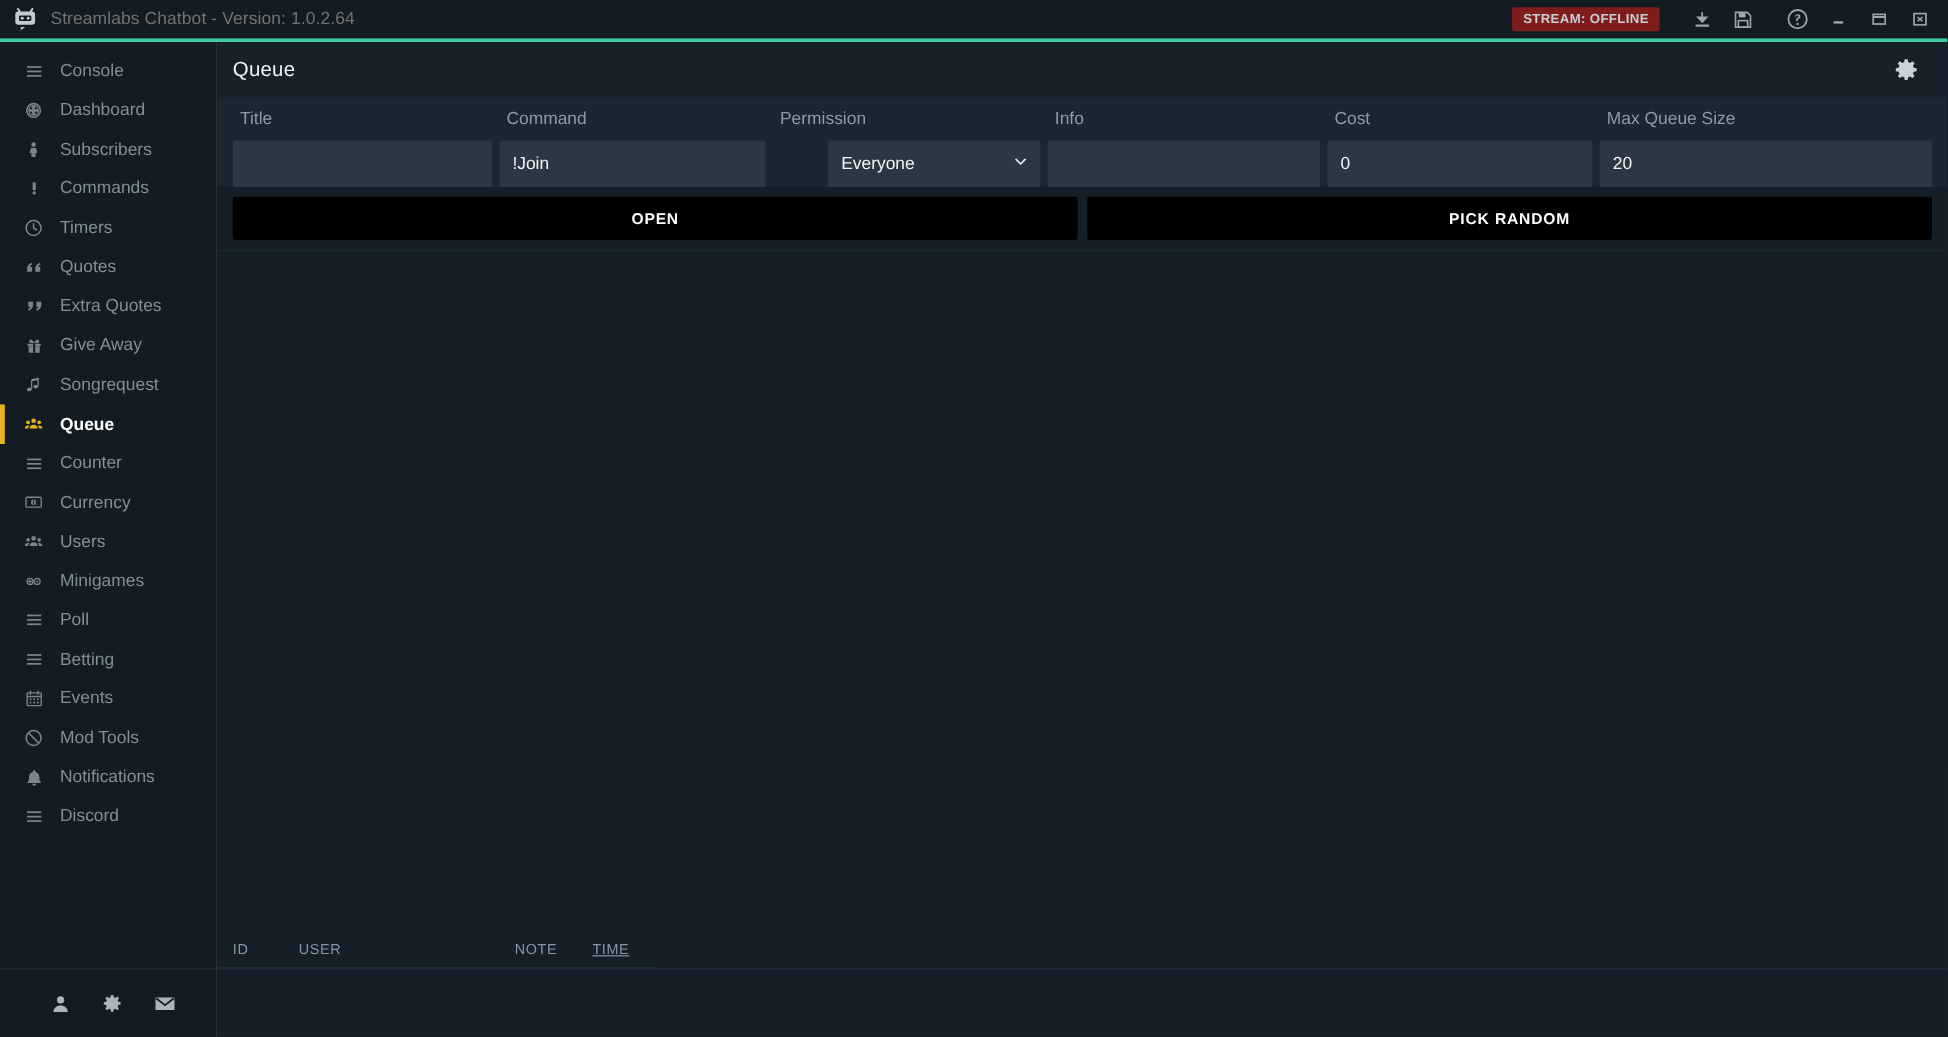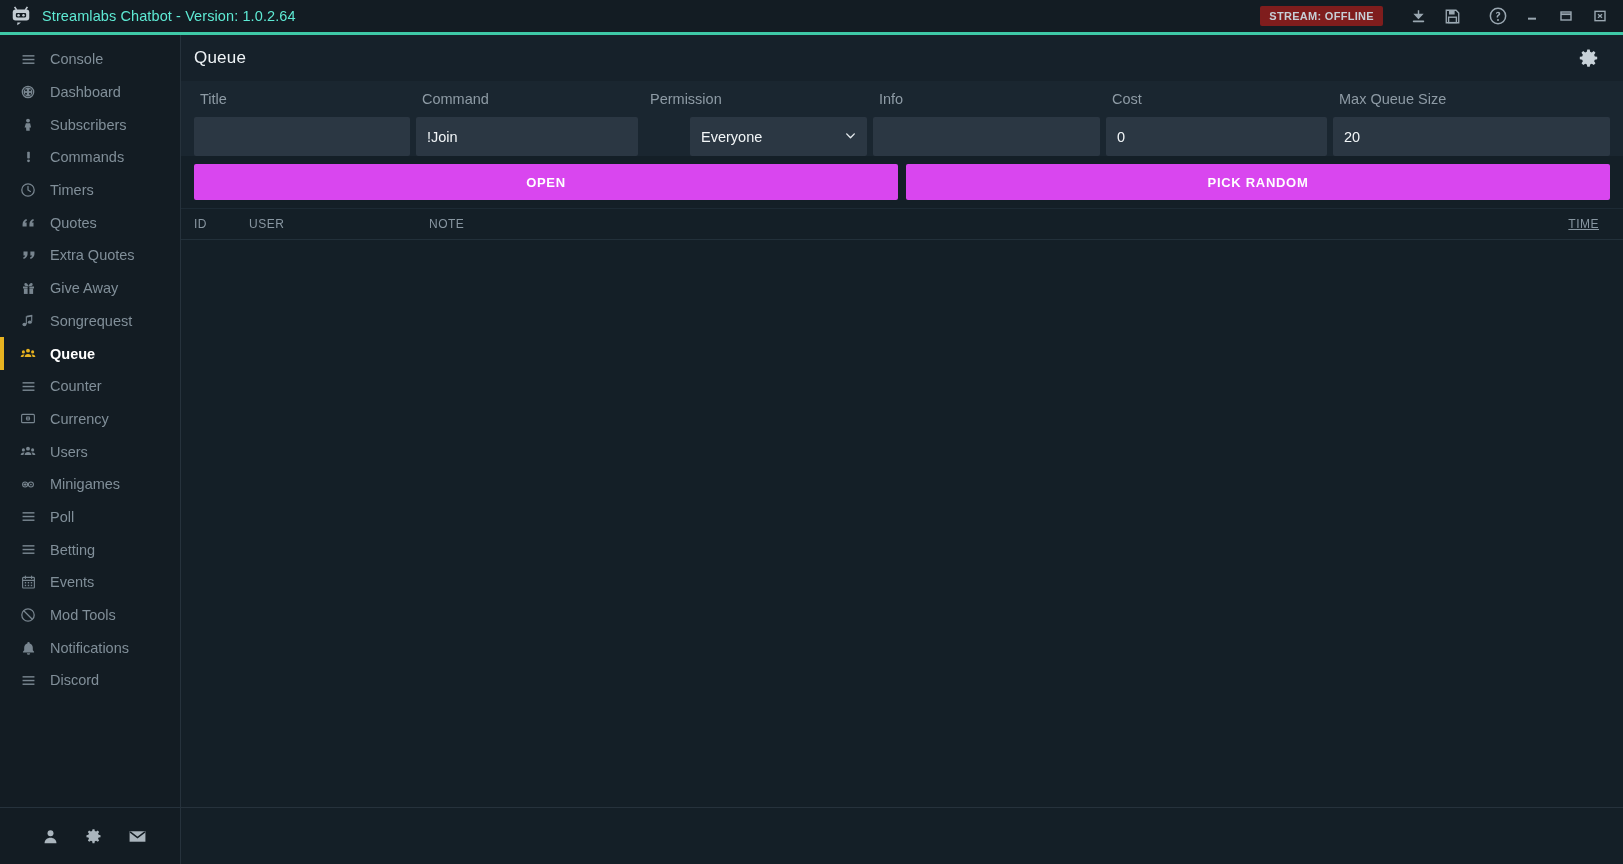--- a/index.html
+++ b/index.html
@@ -25,21 +25,21 @@
     position: relative;
   }
   #app-logo {
     width: 22px; height: 22px;
     margin-right: 10px;
     display: flex; align-items: center; justify-content: center;
     flex: 0 0 auto;
   }
   #app-logo svg { display:block; }
   #app-title {
-    color: #5eead4;
+    color: #737373;
     font-size: 14.5px;
     letter-spacing: .1px;
     white-space: nowrap;
   }
   #titlebar-right {
     margin-left: auto;
     display: flex;
     align-items: center;
     gap: 0px;
   }
@@ -218,38 +218,39 @@
   
   #action-row {
     display: flex;
     gap: 8px;
     padding: 8px 13px 8px 13px;
     background: #141f27;
   }
   .action-btn {
     flex: 1 1 0;
     height: 36px;
-    background: #d946ef;
+    background: #000000;
     border: none;
     border-radius: 2px;
     color: #ffffff;
     font-size: 13px;
     font-weight: bold;
     letter-spacing: .7px;
     font-family: "Liberation Sans", sans-serif;
     cursor: pointer;
   }
 
   
   #queue-table {
     flex: 1 1 auto;
     display: flex;
-    flex-direction: column;
+    flex-direction: row;
     border-top: 1px solid #1d2a34;
     min-height: 0;
+    align-items: flex-end;
   }
   #table-head {
     height: 31px;
     flex: 0 0 31px;
     display: flex;
     align-items: center;
     padding: 0 24px 0 13px;
     border-bottom: 1px solid #22303a;
   }
   .col-head {

